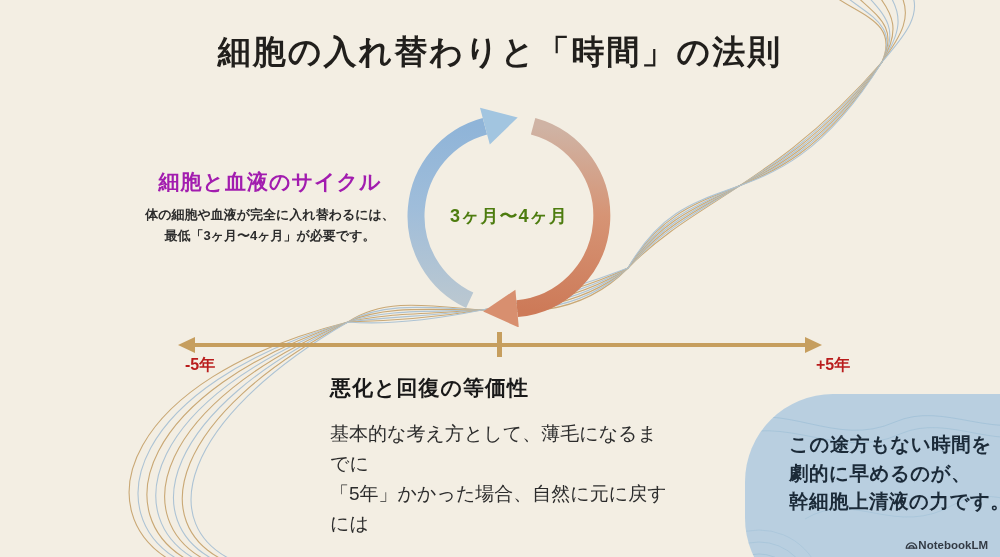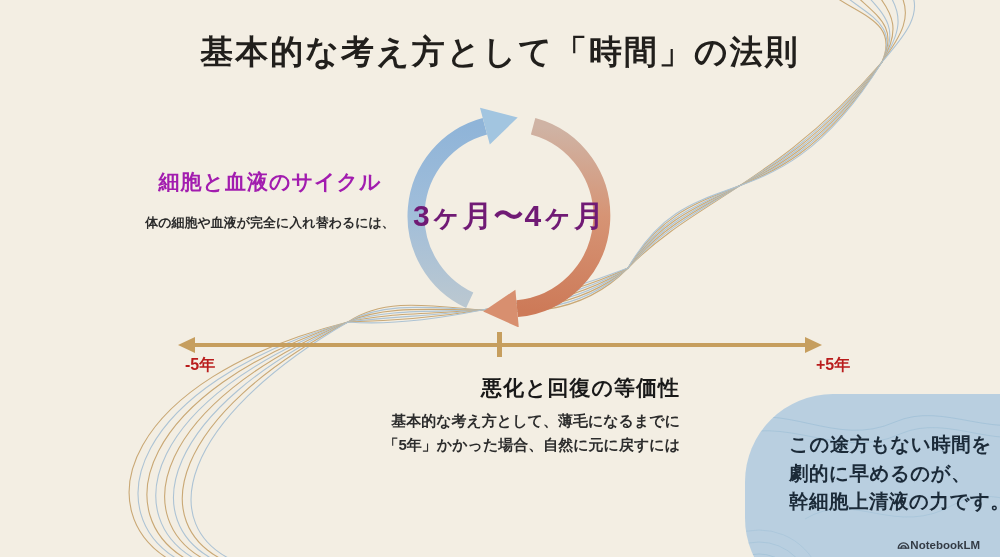--- a/index.html
+++ b/index.html
@@ -18,87 +18,88 @@
     text-align:center; z-index:3;
     font-family:"Liberation Serif","DejaVu Serif",serif;
     font-weight:700; font-size:33px; letter-spacing:2px; color:#211f1c;
   }
 
   .cell-cycle {
     position:absolute; left:130px; top:168px; width:280px;
     text-align:center; z-index:3;
   }
   .cell-cycle .heading { font-size:21px; font-weight:700; color:#a21caf; letter-spacing:1px; }
-  .cell-cycle .body { margin-top:16px; font-size:13px; line-height:1.62; color:#2c2c2c; font-weight:600; }
+  .cell-cycle .body { margin-top:8px; font-size:13px; line-height:1.62; color:#2c2c2c; font-weight:600; }
 
   .cycle-diagram { position:absolute; left:398px; top:105px; width:222px; height:222px; z-index:2; }
   .cycle-diagram svg { position:absolute; inset:0; }
   .cycle-label {
     position:absolute; inset:0; display:flex; align-items:center; justify-content:center;
-    font-size:30px; font-weight:700; color:#701a75; letter-spacing:1px;
+    font-size:18px; font-weight:700; color:#4d7c0f; letter-spacing:1px;
   }
 
   .timeline { position:absolute; left:0; top:330px; width:1000px; height:60px; z-index:2; }
   .timeline-line { position:absolute; left:193px; top:13px; width:614px; height:4px; background:#c69e5e; }
   .arrow-left, .arrow-right { position:absolute; top:7px; width:0; height:0;
     border-top:8px solid transparent; border-bottom:8px solid transparent; }
   .arrow-left  { left:178px; border-right:17px solid #c69e5e; }
   .arrow-right { left:805px; border-left:17px solid #c69e5e; }
   .timeline-tick { position:absolute; left:497px; top:2px; width:5px; height:25px; background:#c69e5e; }
   .tl-label { position:absolute; top:25px; font-size:16px; font-weight:700; color:#b91c1c; }
   .tl-label.left { left:185px; }
   .tl-label.right { left:768px;margin-left:48px; }
 
   .equivalence {
-    position:absolute; left:340px; top:374px; width:340px;
-    text-align:right; z-index:3;
+    position:absolute; left:330px; top:374px; width:340px;
+    text-align:left; z-index:3;
   }
   .equivalence .heading { font-size:21px; font-weight:700; color:#191919; letter-spacing:1px; }
-  .equivalence .body { margin-top:7px; font-size:15px; line-height:1.58; color:#2c2c2c; font-weight:700; }
+  .equivalence .body { margin-top:17px; font-size:19px; line-height:1.58; color:#2c2c2c; font-weight:400; }
 
   .callout-card {
     position:absolute; left:745px; top:394px; width:300px; height:212px;
     background:#b9cfe0; border-radius:88px 20px 0 88px;
     z-index:2; overflow:hidden;
   }
   .callout-card svg.deco { position:absolute; inset:0; }
   .callout-text {
     position:relative; padding:36px 16px 0 44px;
     font-size:19.5px; font-weight:700; line-height:28.5px;
     color:#1b2a38; letter-spacing:0.5px;
   }
 
   .brand {
-    position:absolute; right:20px; bottom:6px; z-index:4;
+    position:absolute; right:12px; bottom:6px; z-index:4;
     display:flex; align-items:center; 
     font-size:11.5px; font-weight:700; color:#333b45;
   }
 </style>
 </head>
 <body>
 
 <svg class="bg-waves" width="1000" height="557" viewBox="0 0 1000 557" fill="none">
   <g stroke-width="1.1" opacity="0.8" fill="none">
     <path stroke="#bf975a" d="M 173.5,562 C 85,513 122,379 348,322 C 420,272 540,358 628,268 C 695,199.5 775,185.5 882,62 C 900,19.5 855,15 826,-10"></path>
     <path stroke="#9cb9d1" d="M 182.5,562 C 95,515 130,385 348,322 C 420,280 540,350 628,268 C 695,192.5 775,192.5 882,62 C 900,22.5 865,15 838,-10"></path>
     <path stroke="#bf975a" d="M 191.5,562 C 105,517 138,391 348,322 C 420,288 540,342 628,268 C 695,185.5 775,199.5 882,62 C 900,25.5 875,15 850,-10"></path>
     <path stroke="#9cb9d1" d="M 200.5,562 C 115,519 146,397 348,322 C 420,296 540,334 628,268 C 695,178.5 775,206.5 882,62 C 900,28.5 885,15 862,-10"></path>
     <path stroke="#bf975a" d="M 209.5,562 C 125,521 154,403 348,322 C 420,304 540,326 628,268 C 695,171.5 775,213.5 882,62 C 900,31.5 895,15 874,-10"></path>
     <path stroke="#9cb9d1" d="M 218.5,562 C 135,523 162,409 348,322 C 420,312 540,318 628,268 C 695,164.5 775,220.5 882,62 C 900,34.5 905,15 886,-10"></path>
     <path stroke="#bf975a" d="M 227.5,562 C 145,525 170,415 348,322 C 420,320 540,310 628,268 C 695,157.5 775,227.5 882,62 C 900,37.5 915,15 898,-10"></path>
     <path stroke="#9cb9d1" d="M 236.5,562 C 155,527 178,421 348,322 C 420,328 540,302 628,268 C 695,150.5 775,234.5 882,62 C 900,40.5 925,15 910,-10"></path>
   </g>
 </svg>
 
-<h1 class="page-title">基本的な考え方として「時間」の法則</h1>
+<h1 class="page-title">細胞の入れ替わりと「時間」の法則</h1>
 
 <div class="cell-cycle">
   <div class="heading">細胞と血液のサイクル</div>
   <div class="body">
     <div>体の細胞や血液が完全に入れ替わるには、</div>
+    <div>最低「3ヶ月〜4ヶ月」が必要です。</div>
   </div>
 </div>
 
 <div class="cycle-diagram">
   <svg width="222" height="222" viewBox="0 0 222 222" fill="none">
     <defs>
       <linearGradient id="blueGrad" gradientUnits="userSpaceOnUse" x1="72" y1="195" x2="87" y2="21">
         <stop offset="0" stop-color="#b9c7d1"></stop>
         <stop offset="0.5" stop-color="#9fbdda"></stop>
         <stop offset="1" stop-color="#8fb4d8"></stop>

